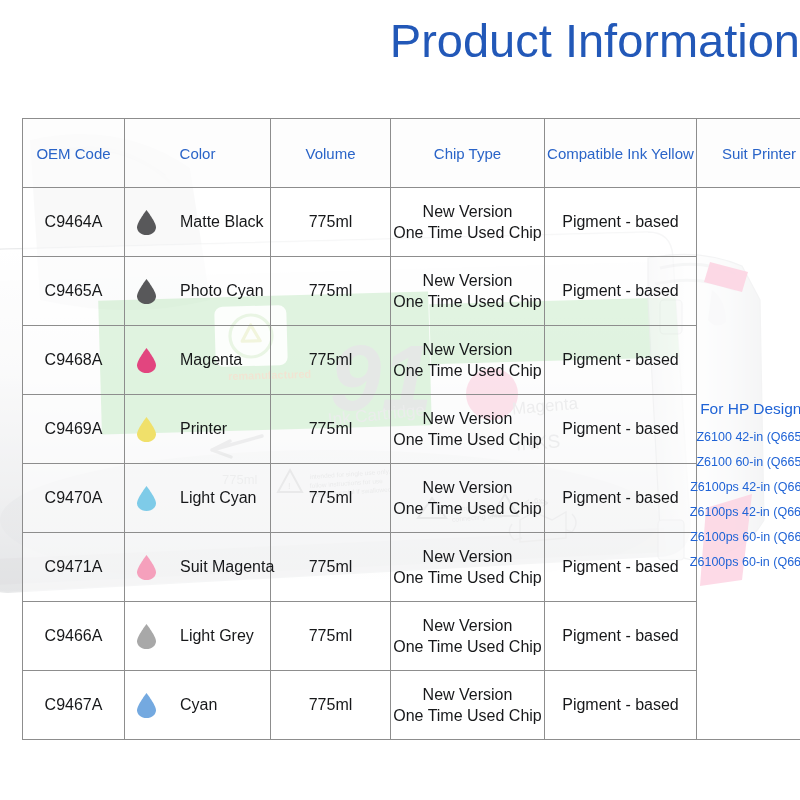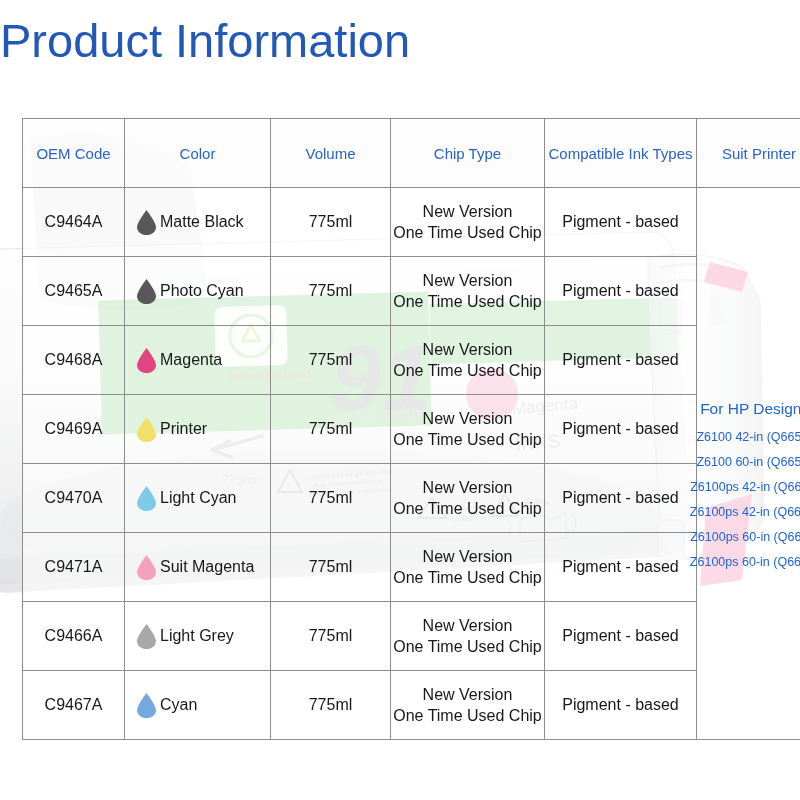--- a/index.html
+++ b/index.html
@@ -14,21 +14,21 @@
     overflow: hidden;
     font-family: "Liberation Sans", sans-serif;
   }
 
   
   #page-title {
     position: absolute;
     top: 14px;
     left: 0;
     width: 800px;
-    text-align: left;
+    text-align: right;
     font-size: 47px;
     font-weight: 400;
     letter-spacing: 0px;
     color: #2258b8;
     line-height: 1.15;
     white-space: nowrap;
   }
 
   
   #bg-art {
@@ -84,21 +84,21 @@
   .col-chip  { width: 154px; }
   .col-ink   { width: 152px; }
   .col-print { width: 125px; }
 
   td.cell-color {
     text-align: left;
   }
   .color-inner {
     display: flex;
     align-items: center;
-    gap: 4px;
+    gap: 24px;
     padding-left: 12px;
   }
   .drop {
     width: 19px;
     height: 25px;
     flex: 0 0 19px;
   }
   .color-name {
     font-size: 16px;
     color: #17181a;
@@ -257,21 +257,21 @@
       <col class="col-chip">
         <col class="col-ink">
         <col class="col-print">
     </colgroup>
     <thead>
       <tr>
         <th>OEM Code</th>
         <th>Color</th>
         <th>Volume</th>
         <th>Chip Type</th>
-        <th>Compatible Ink Types</th>
+        <th>Compatible Ink Yellow</th>
         <th>Suit Printer</th>
       </tr>
     </thead>
     <tbody id="table-body">
         <tr>
           <td>C9464A</td>
           <td class="cell-color">
             <div class="color-inner">
               <svg class="drop" viewBox="0 0 19 25">
                 <path d="M9.5 0 C9.5 0 0 12.2 0 17.2 C0 21.6 4.25 25 9.5 25 C14.75 25 19 21.6 19 17.2 C19 12.2 9.5 0 9.5 0 Z" fill="#58585a"></path>

